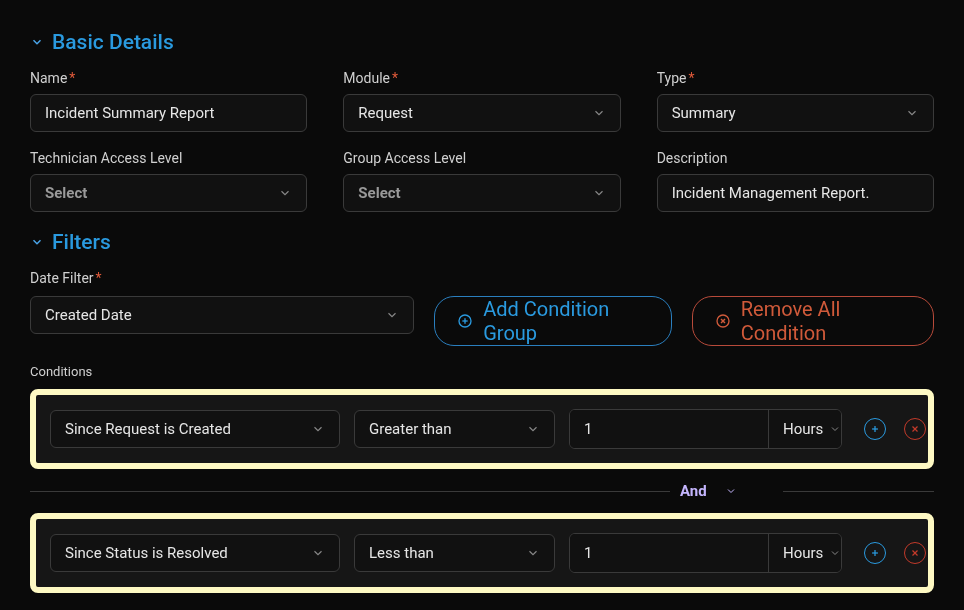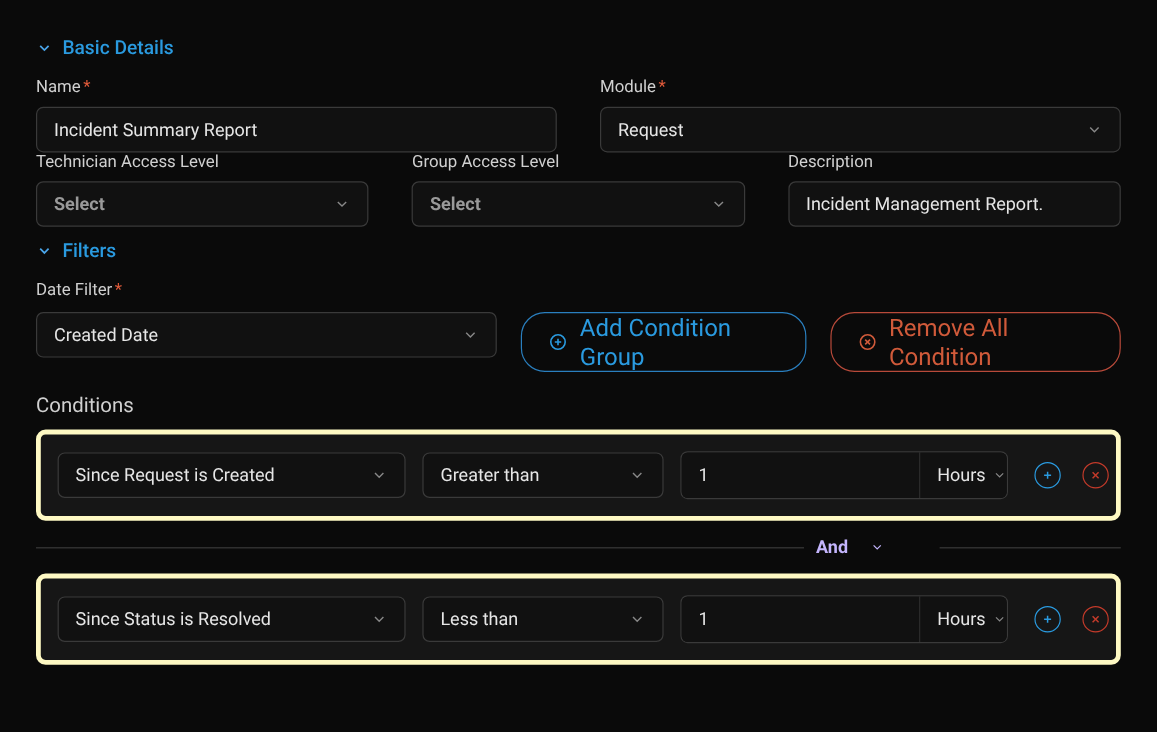--- a/index.html
+++ b/index.html
@@ -1,37 +1,37 @@
 <!DOCTYPE html>
 <html><head>
 <meta charset="utf-8">
 <style>
   * { box-sizing: border-box; margin: 0; padding: 0; font-family: -apple-system, BlinkMacSystemFont, "Segoe UI", Roboto, sans-serif; }
   body { background: #0a0a0a; color: #d8d8d8; width: 964px; height: 610px; overflow: hidden; }
   .page { padding: 20px 30px; }
   .section-header { display: flex; align-items: center; gap: 8px; margin: 10px 0 16px 0; }
   .section-header .chev { color: #4aa4e8; display: inline-flex; }
-  .section-header h2 { color: #2a9adf; font-weight: 500; font-size: 16px; }
-  .row { display: flex; gap: 36px; }
+  .section-header h2 { color: #2a9adf; font-weight: 500; font-size: 21px; }
+  .row { display: flex; gap: 36px; margin-bottom: 18px; }
   .field { display: flex; flex-direction: column; gap: 8px; flex: 1; }
   .field-label { font-size: 14px; color: #d0d0d0; }
   .req { color: #e05a3a; margin-left: 2px; }
   .control { background: #111; border: 1px solid #3a3a3a; border-radius: 6px; height: 38px; display: flex; align-items: center; padding: 0 14px; color: #e6e6e6; font-size: 15px; position: relative; }
   .control input[type=text]{ background:transparent; border:none; color:#e6e6e6; font-size:15px; width:100%; outline:none; }
   .select { justify-content: space-between; cursor: pointer; }
   .select .caret { color: #888; display:inline-flex; }
   .muted { color: #9a9a9a; font-weight: bold; }
   .filters-row { display:flex; gap:20px; align-items:flex-start; margin-bottom:18px; }
   .date-filter { width: 420px; }
   .pill-btn { height: 50px; border-radius: 20px; border:1px solid; background:transparent; display:flex; align-items:center; gap:10px; padding:0 22px; cursor:pointer; font-size:20px; }
   .pill-add { border-color:#2a7fbf; color:#2a9adf; }
   .pill-remove { border-color:#b84a3a; color:#d05a3a; }
   .pill-btn .ico { display:inline-flex; }
-  .conditions-label { font-size:17px; color:#d0d0d0; margin-bottom:10px; }
-  .cond-group { background:#161616; border:4px solid #fef9c3; border-radius:8px; padding:14px; display:flex; gap:14px; align-items:center; }
+  .conditions-label { font-size:13px; color:#d0d0d0; margin-bottom:10px; }
+  .cond-group { background:#161616; border:6px solid #fef9c3; border-radius:8px; padding:14px; display:flex; gap:14px; align-items:center; }
   .cond-field { flex: 0 0 auto; }
   .cf-col { width: 290px; }
   .cf-op { width: 201px; }
   .cf-val { width: 198px; }
   .cf-unit { width: 72px; border:none; padding-right:0;}
   .val-unit { display:flex; border:1px solid #3a3a3a; border-radius:6px; overflow:hidden; background:#111; }
   .val-unit .control { border:none; border-radius:0; }
   .val-unit .divider { width:1px; background:#3a3a3a; }
   .row-actions { display:flex; gap:18px; align-items:center; margin-left:8px; }
   .icon-btn { width:22px; height:22px; border-radius:50%; display:flex; align-items:center; justify-content:center; cursor:pointer; }
@@ -68,20 +68,31 @@
       <div class="field-label"><span>Module</span><span class="req">*</span></div>
       <div class="control select">
         <span>Request</span>
         <span class="caret">
             <svg width="14" height="14" viewBox="0 0 24 24" fill="none" stroke="currentColor" stroke-width="2">
               <polyline points="6 9 12 15 18 9"></polyline>
             </svg>
           </span>
       </div>
     </div>
+    <div class="field">
+      <div class="field-label"><span>Type</span><span class="req">*</span></div>
+      <div class="control select">
+        <span>Summary</span>
+        <span class="caret">
+            <svg width="14" height="14" viewBox="0 0 24 24" fill="none" stroke="currentColor" stroke-width="2">
+              <polyline points="6 9 12 15 18 9"></polyline>
+            </svg>
+          </span>
+      </div>
+    </div>
   </div>
 
   <div class="row">
     <div class="field">
       <div class="field-label">Technician Access Level</div>
       <div class="control select">
         <span class="muted">Select</span>
         <span class="caret">
             <svg width="14" height="14" viewBox="0 0 24 24" fill="none" stroke="currentColor" stroke-width="2">
               <polyline points="6 9 12 15 18 9"></polyline>

